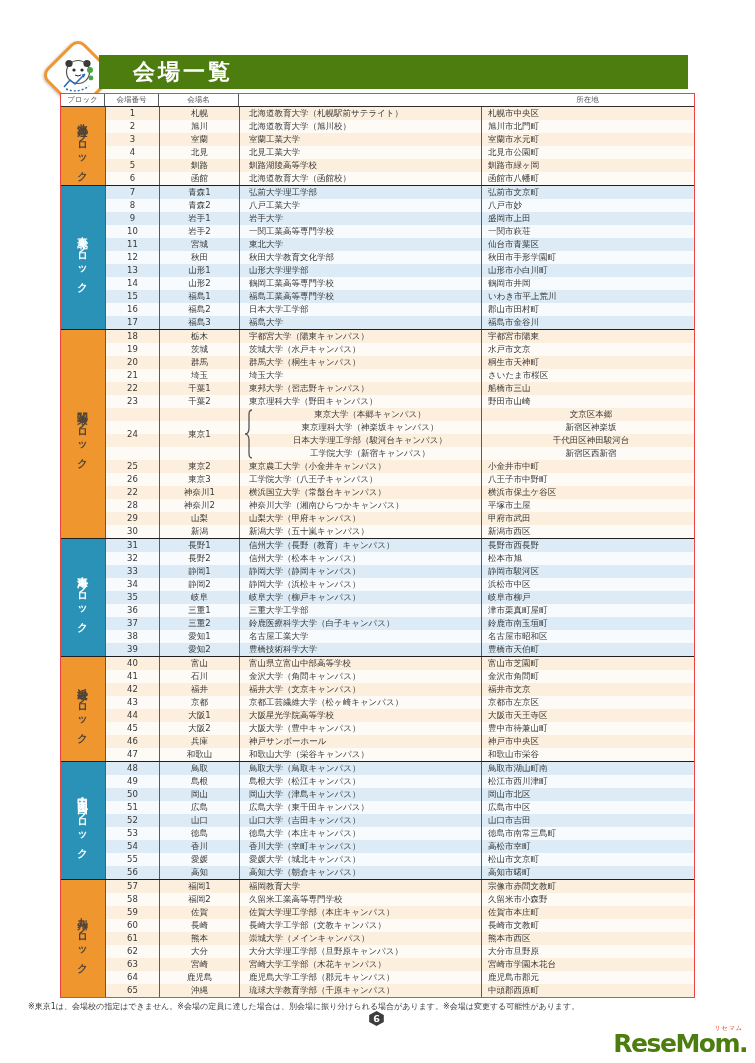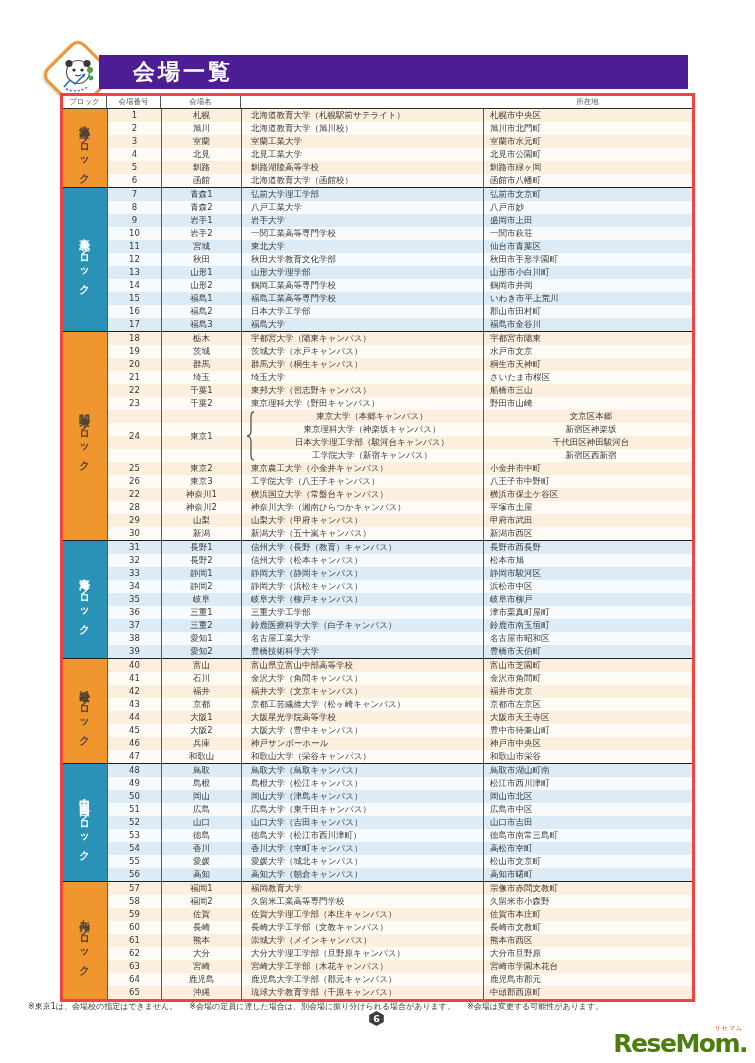--- a/index.html
+++ b/index.html
@@ -5,40 +5,40 @@
   * { margin:0; padding:0; box-sizing:border-box; }
   html,body { background:#ffffff; }
   body {
     width:755px; height:1063px; position:relative; overflow:hidden;
     font-family:"DejaVu Sans", sans-serif; color:#333;
   }
 
   
   .banner {
     position:absolute; left:99px; top:55px; width:589px; height:34px;
-    background:#4c1d95;
+    background:#4d7c0f;
   }
   .banner-title {
     color:#ffffff; font-size:22px; font-weight:bold; letter-spacing:3px;
     line-height:34px; margin-left:34px;
   }
 
   
   .logo-wrap { position:absolute; left:40px; top:37px; width:76px; height:76px; }
   .logo-diamond {
     position:absolute; left:11px; top:11px; width:54px; height:54px;
     background:#ffffff; border:3px solid #f0962f; border-radius:10px;
     transform:rotate(45deg); box-shadow:0 1px 3px rgba(0,0,0,.25);
   }
   .logo-mascot { position:absolute; left:18px; top:18px; width:40px; height:40px; }
 
   
   .table {
     position:absolute; left:60px; top:93px; width:635px;
-    border:3px solid #ef4444; background:#fde047;
+    border:1px solid #ef4444; background:#fde047;
   }
   .header-row { display:flex; height:13px; border-bottom:1px solid #2e2e2e; background:#fff; }
   .header-cell {
     font-size:7.5px; color:#555; display:flex; align-items:center; justify-content:center;
     border-right:1px solid #5a5a5a; white-space:nowrap; overflow:hidden;
   }
   .header-cell:last-child { border-right:none; }
   .col-block { width:44px; } .col-no { width:54px; } .col-name { width:80px; }
   .col-school { width:242px;margin-top:43px; } .col-loc { flex:1; }
 
@@ -74,21 +74,21 @@
     display:flex; align-items:center; justify-content:center; height:auto;
   }
   .subcol { flex:1; position:relative; display:flex; flex-direction:column; }
   .subline { display:flex; height:13px; background:transparent;text-align:center; }
   .subline .cell-school { padding-left:19px; }
   .bracket { position:absolute; left:2px; top:0; pointer-events:none; }
 
   
   .footnotes {
     position:absolute; left:28px; top:1001px; width:710px;
-    font-size:8px; color:#3a3a3a; display:flex; gap:12px; white-space:nowrap;
+    font-size:8px; color:#3a3a3a; display:flex; white-space:nowrap;
   }
   .page-badge {
     position:absolute; left:368px; top:1011px; width:17px; height:15px;
     background:#3d3d3d; color:#fff; font-size:9.5px; font-weight:bold;
     display:flex; align-items:center; justify-content:center;
     clip-path:polygon(50% 0%, 93% 26%, 93% 74%, 50% 100%, 7% 74%, 7% 26%);
   }
   .brand { position:absolute; right:8px; top:1024px; text-align:right; }
   .brand-ruby { display:block; color:#e8380d; font-size:6px; letter-spacing:1px; margin-right:4px; line-height:7px; }
   .brand-name {
@@ -483,21 +483,21 @@
         </div>
         <div class="line">
           <div class="cell cell-no">52</div>
           <div class="cell cell-name">山口</div>
           <div class="cell cell-school">山口大学（吉田キャンパス）</div>
           <div class="cell cell-loc">山口市吉田</div>
         </div>
         <div class="line alt">
           <div class="cell cell-no">53</div>
           <div class="cell cell-name">徳島</div>
-          <div class="cell cell-school">徳島大学（松江市西川津町）</div>
+          <div class="cell cell-school">徳島大学（本庄キャンパス）</div>
           <div class="cell cell-loc">徳島市南常三島町</div>
         </div>
         <div class="line">
           <div class="cell cell-no">54</div>
           <div class="cell cell-name">香川</div>
           <div class="cell cell-school">香川大学（幸町キャンパス）</div>
           <div class="cell cell-loc">高松市幸町</div>
         </div>
         <div class="line alt">
           <div class="cell cell-no">55</div>

